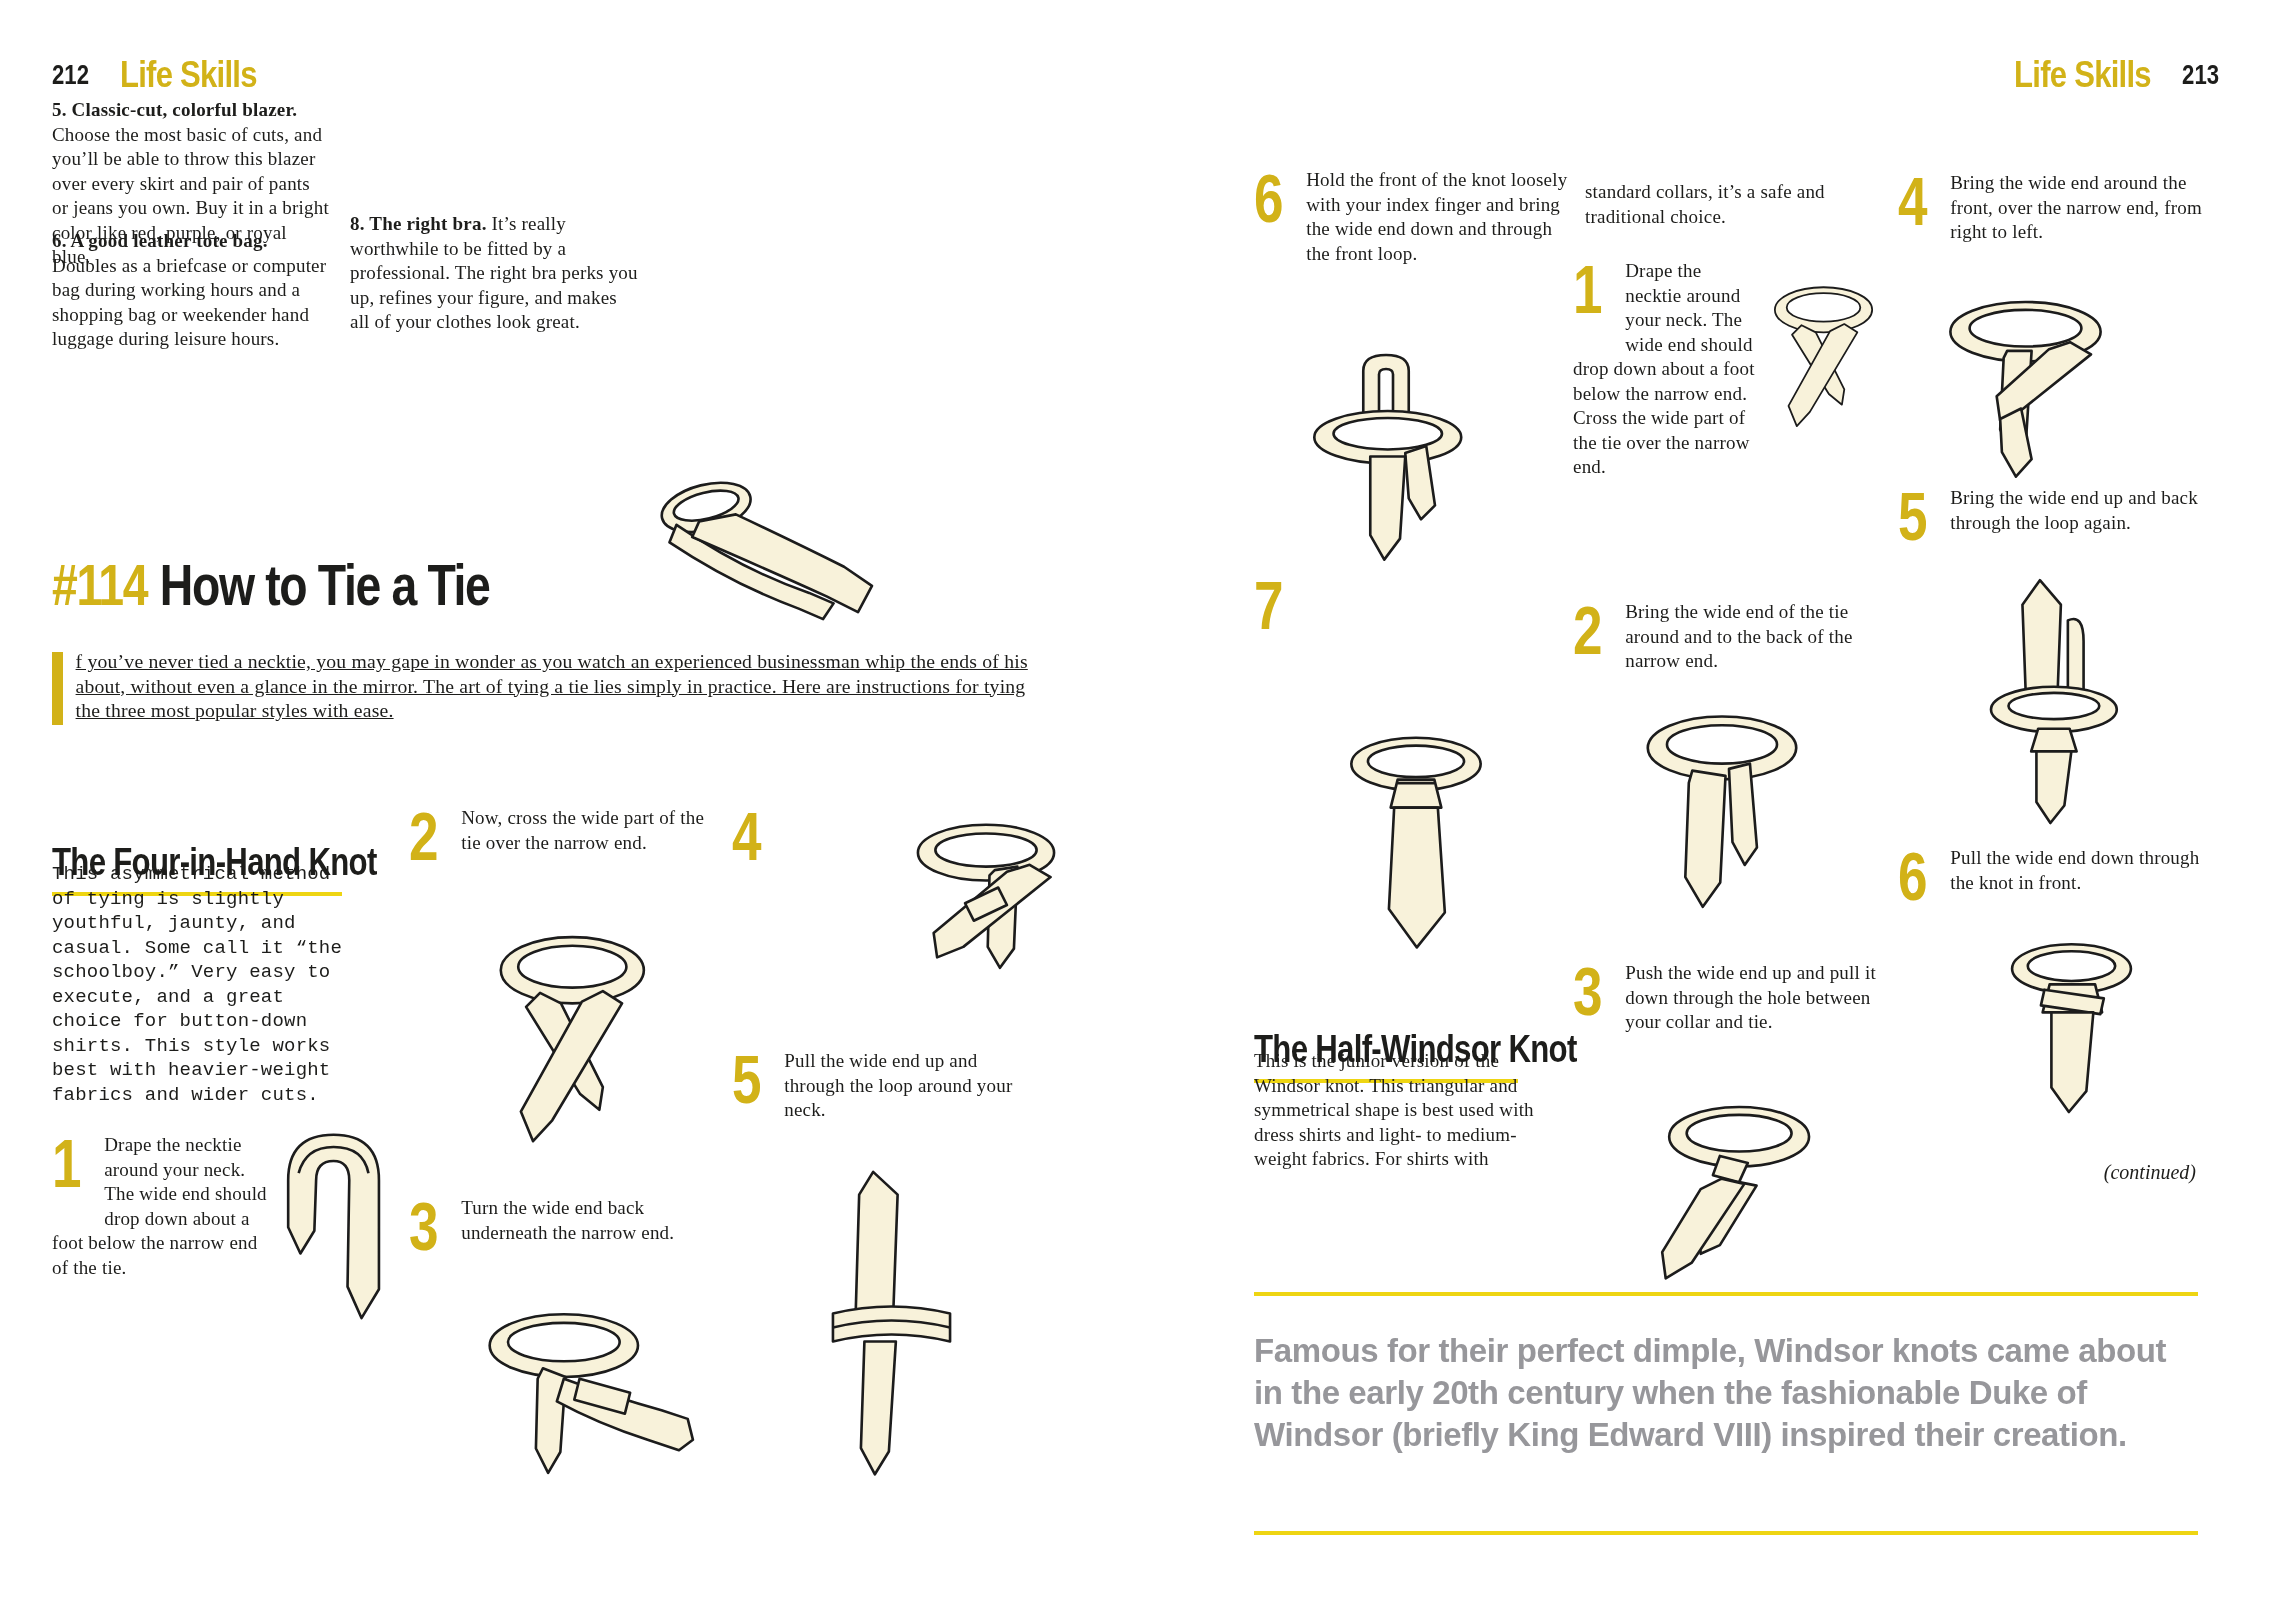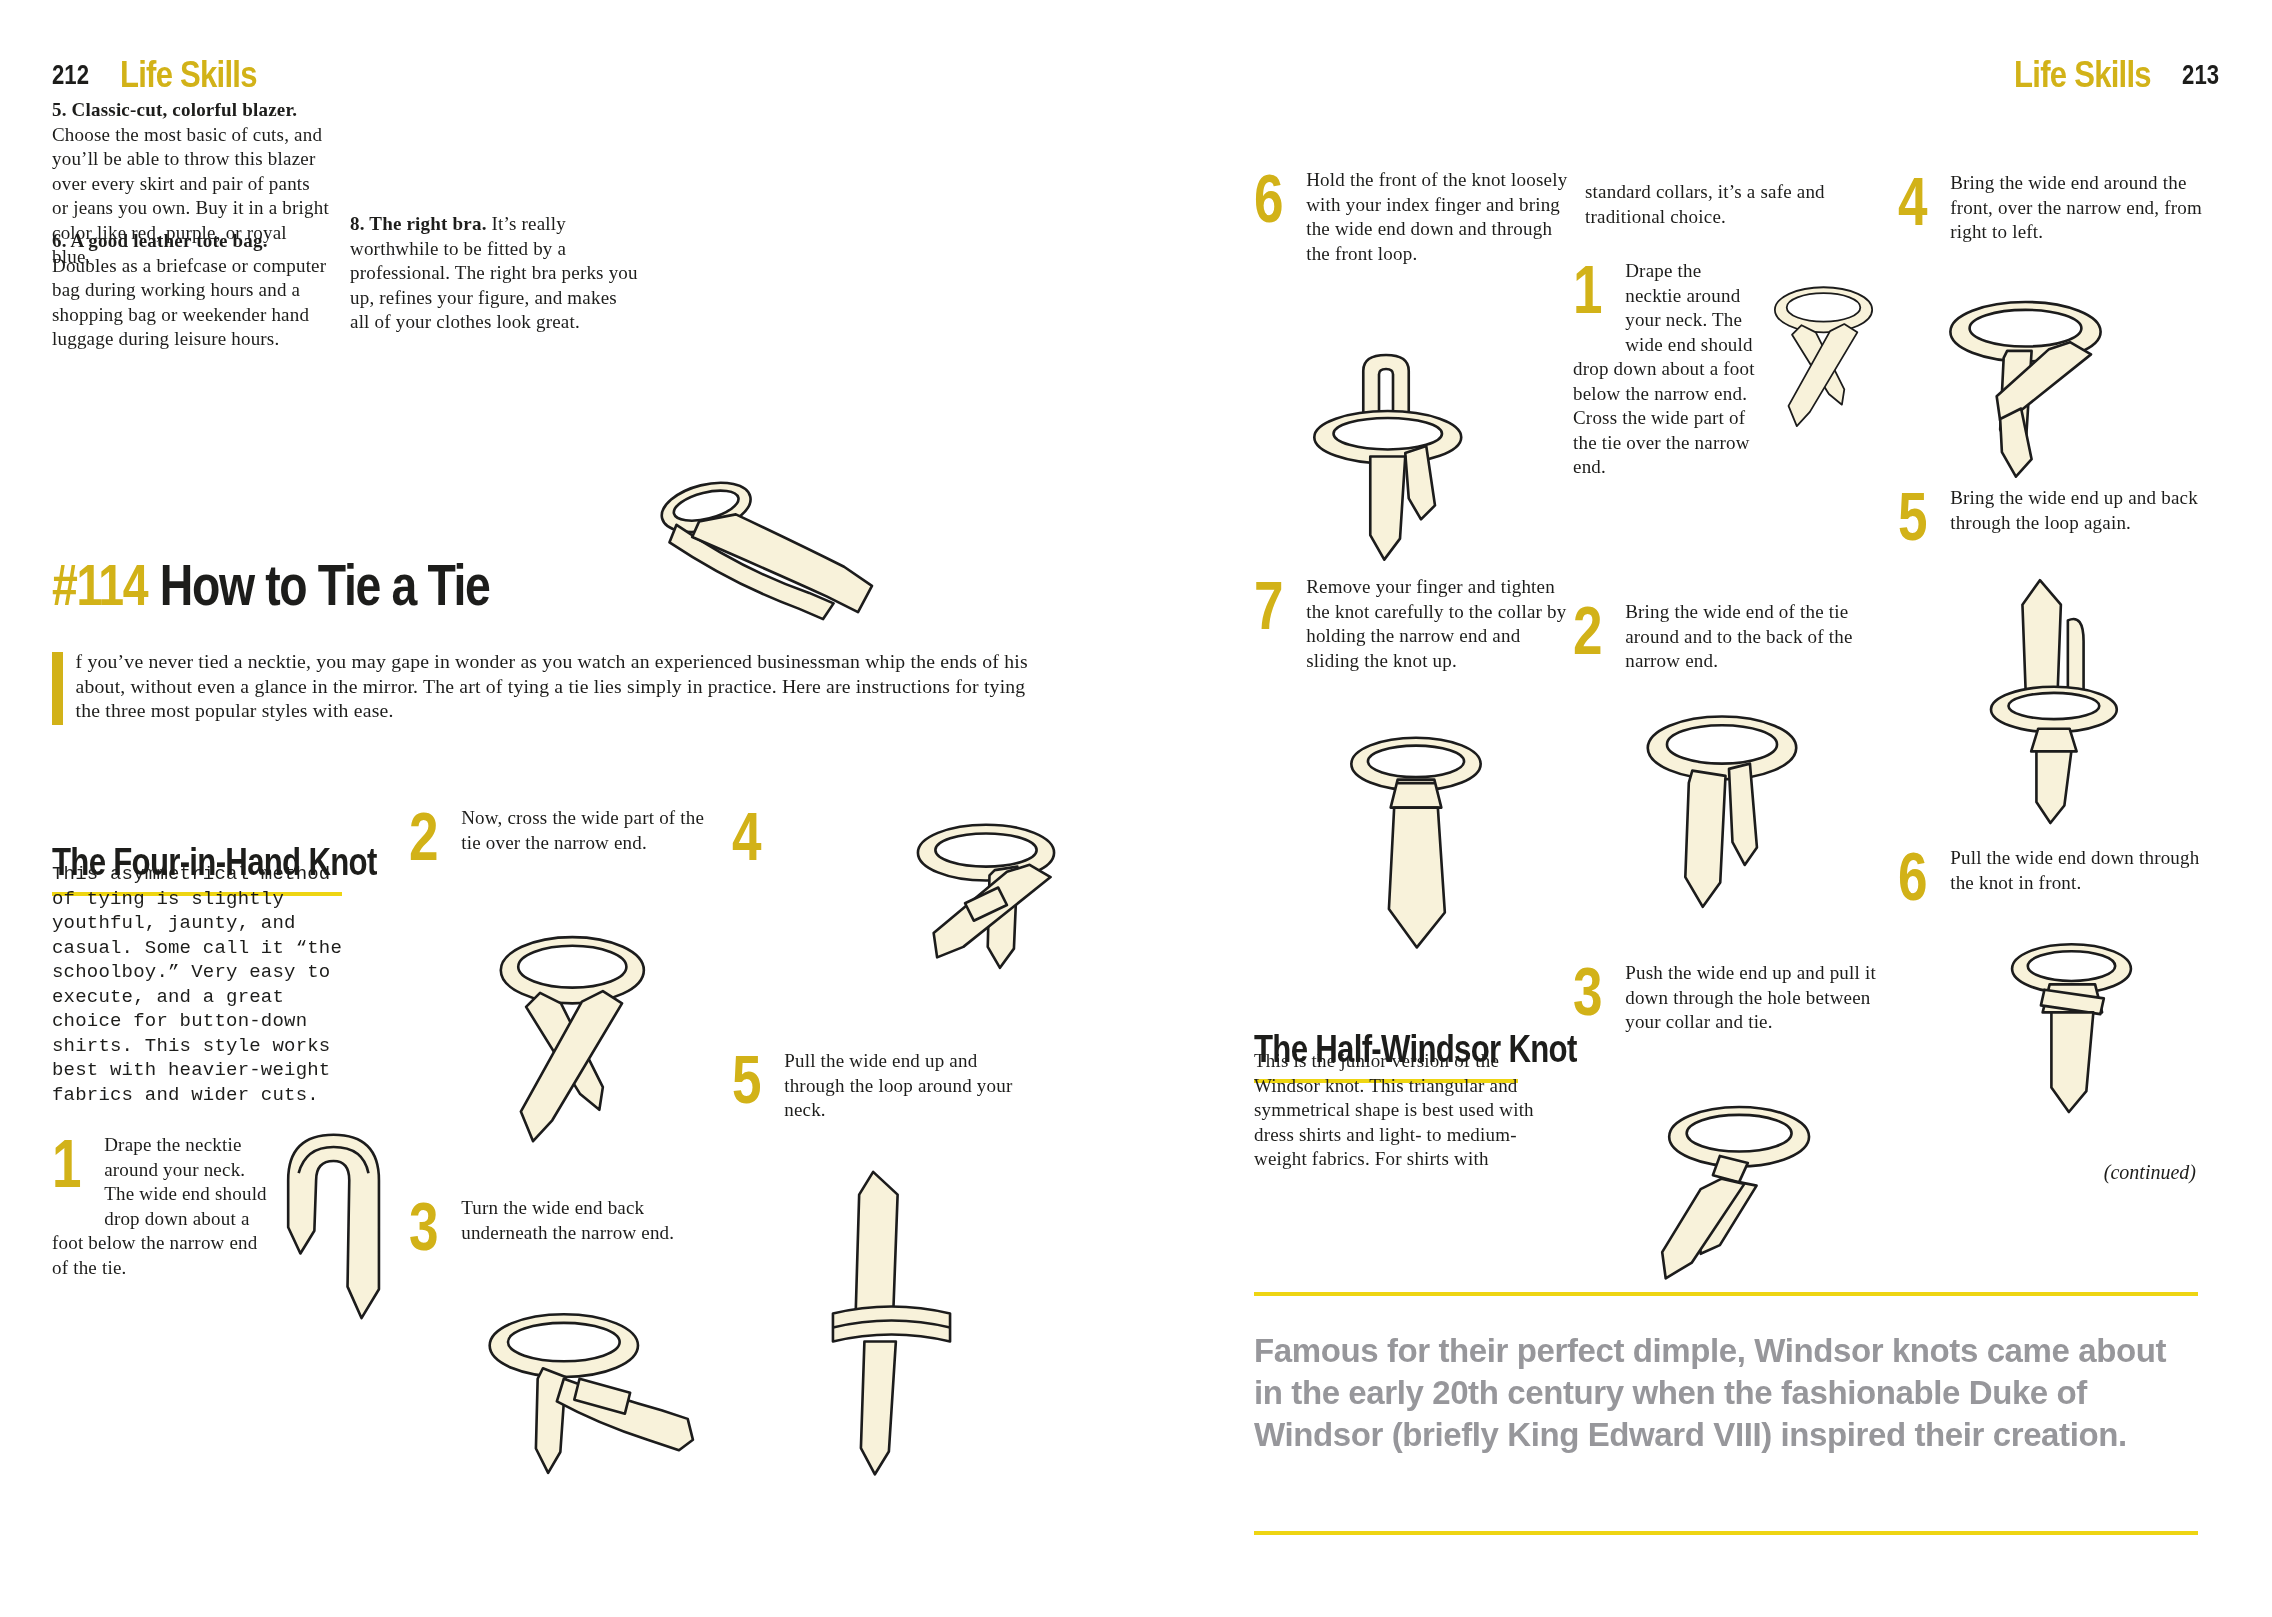--- a/index.html
+++ b/index.html
@@ -22,21 +22,21 @@
   .hdr-right .section{transform-origin:100% 100%;}
   
   .bodytxt{font-size:19px;line-height:24.5px;letter-spacing:0.2px;}
   .bodytxt b{font-weight:bold;}
   
   .title-row{display:flex;align-items:baseline;gap:15.7px;font-family:"Liberation Sans",sans-serif;font-weight:bold;
              font-size:58px;letter-spacing:-1.7px;transform:scaleX(.8);transform-origin:0 0;white-space:nowrap;}
   .title-num{color:var(--accent);}
   .title-text{color:#1d1d1b;}
   
-  .intro{font-size:19.7px;line-height:24.5px;letter-spacing:0.2px;}
+  .intro{font-size:19.7px;line-height:24.5px;letter-spacing:0.2px;text-decoration:underline;}
   .dropcap-bar{float:left;width:11.4px;height:73px;background:var(--accent);margin:2.6px 12.2px 0 0;}
   
   .knot-heading{font-family:"Liberation Sans",sans-serif;font-weight:bold;font-size:39px;letter-spacing:-0.9px;
                 color:#1d1d1b;margin-top:32px;}
   .knot-heading .sq{display:inline-block;transform:scaleX(.8);transform-origin:0 50%;white-space:nowrap;}
   .knot-underline{height:4.4px;background:var(--rule);margin-top:7.9px;}
   
   .step{font-size:19px;line-height:24.5px;letter-spacing:0.2px;}
   .step .num{float:left;font-family:"Liberation Sans",sans-serif;font-weight:bold;color:var(--accent);
              font-size:68px;line-height:56px;width:40px;margin:1.7px 12.2px 5.2px 0;height:77px;
@@ -179,21 +179,20 @@
       <path d="M70 78 L70 26 Q70 8 96 8 Q122 8 122 26 L122 78 L104 78 L104 30 Q104 24 96 24 Q88 24 88 30 L88 78 Z"></path>
       <ellipse cx="98" cy="102" rx="84" ry="30"></ellipse>
       <ellipse class="hole" cx="98" cy="98" rx="62" ry="18"></ellipse>
       <path d="M118 120 L142 112 L152 180 L136 196 L122 172 Z"></path>
       <path d="M78 124 L118 124 L112 218 L94 242 L78 214 Z"></path>
     </svg>
   </div>
 
   <div class="abs step" style="left:1254px;top:575px;width:316px;">
     <span class="num">7</span>
-    <span>Remove your finger and tighten the knot carefully to the collar by holding the narrow end and sliding the knot up.</span>
   </div>
   <div class="abs ill" style="left:1333px;top:727px;">
     <svg class="tie-svg" viewBox="0 0 190 265" width="166" height="232">
       <ellipse cx="95" cy="42" rx="74" ry="30"></ellipse>
       <ellipse class="hole" cx="95" cy="39" rx="55" ry="18"></ellipse>
       <path d="M74 60 L116 60 L124 92 L66 92 Z"></path>
       <path d="M70 92 L120 92 L128 212 L96 252 L64 208 Z"></path>
       <path class="ln" d="M74 64 L116 64"></path>
     </svg>
   </div>

